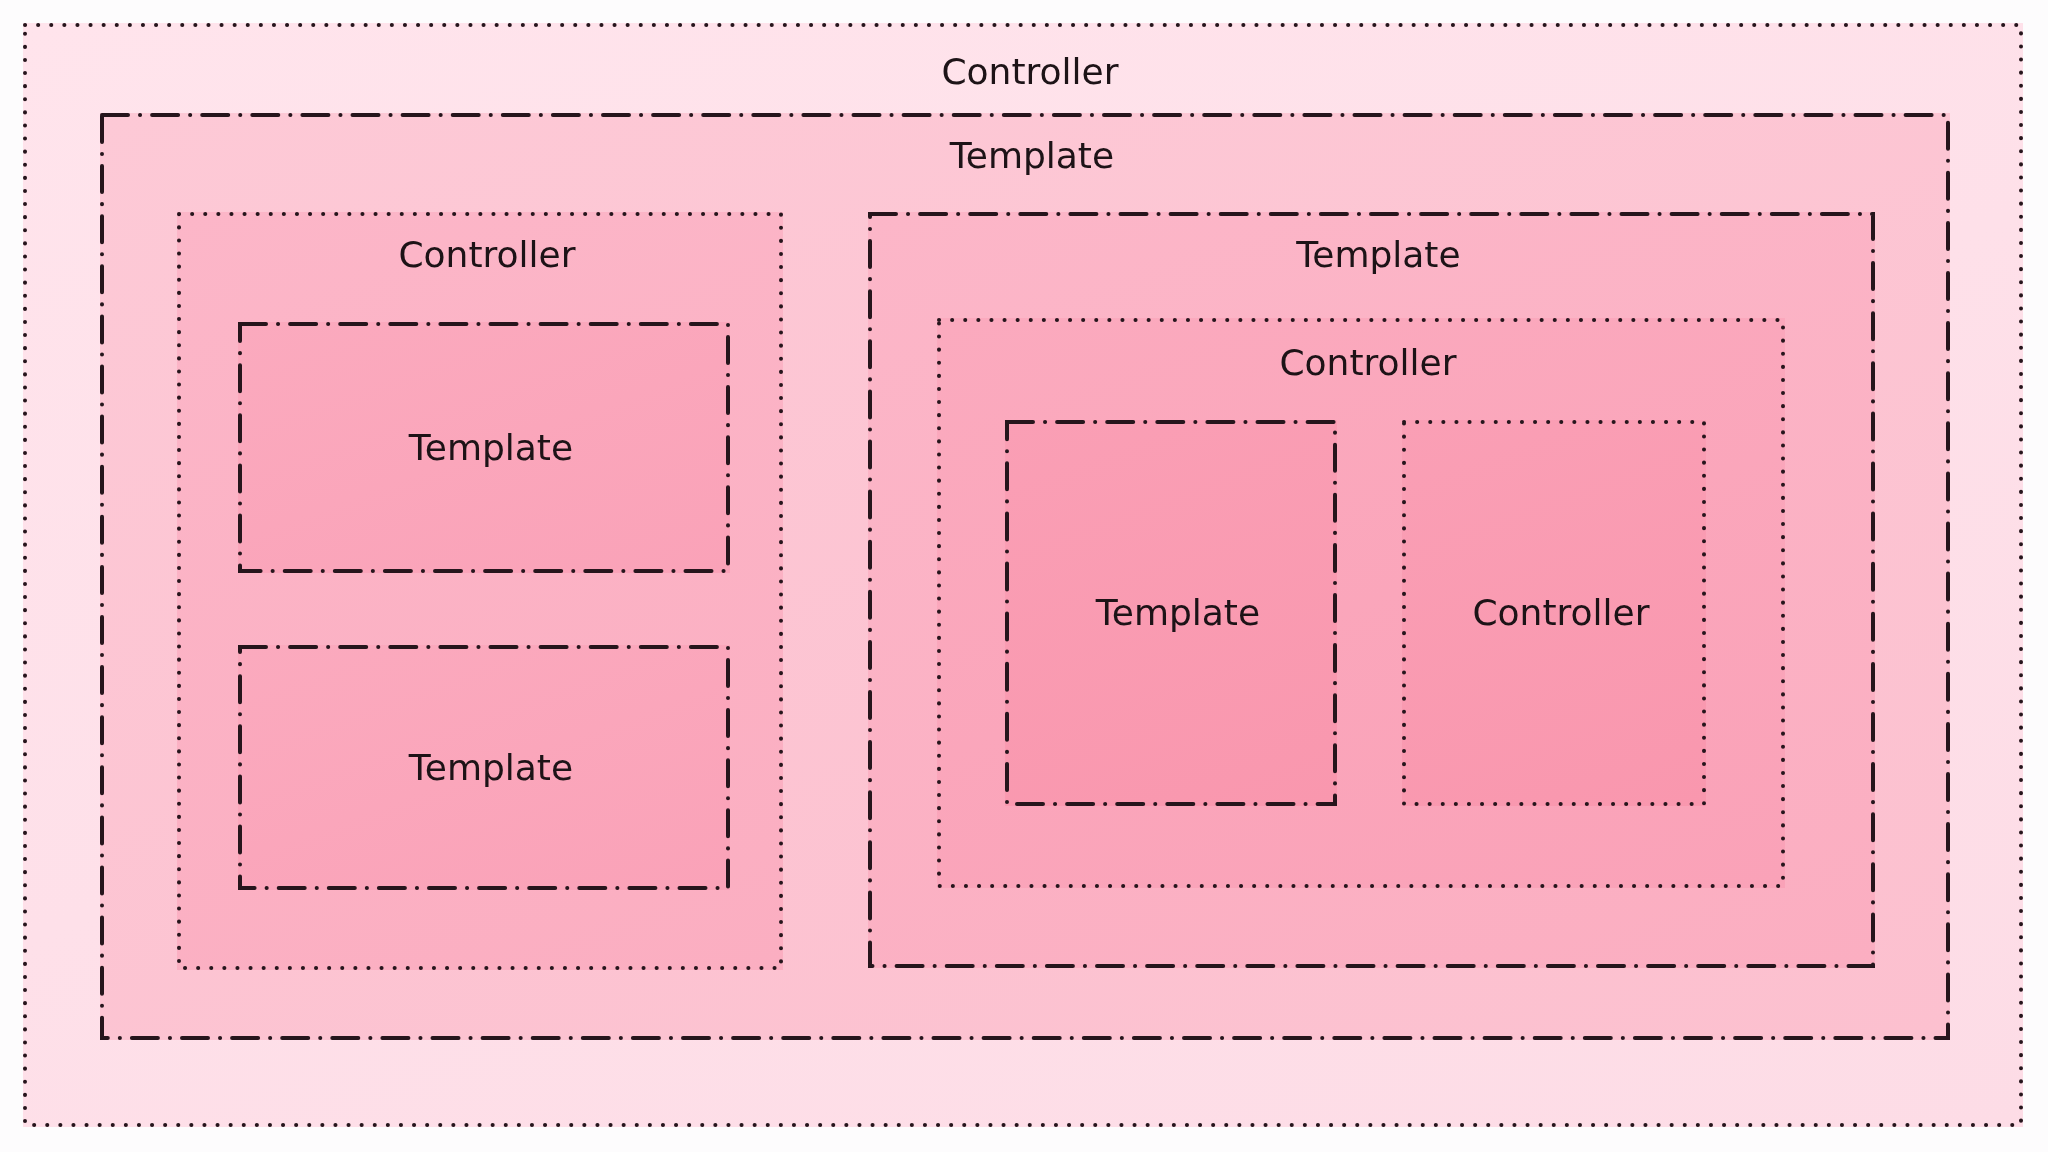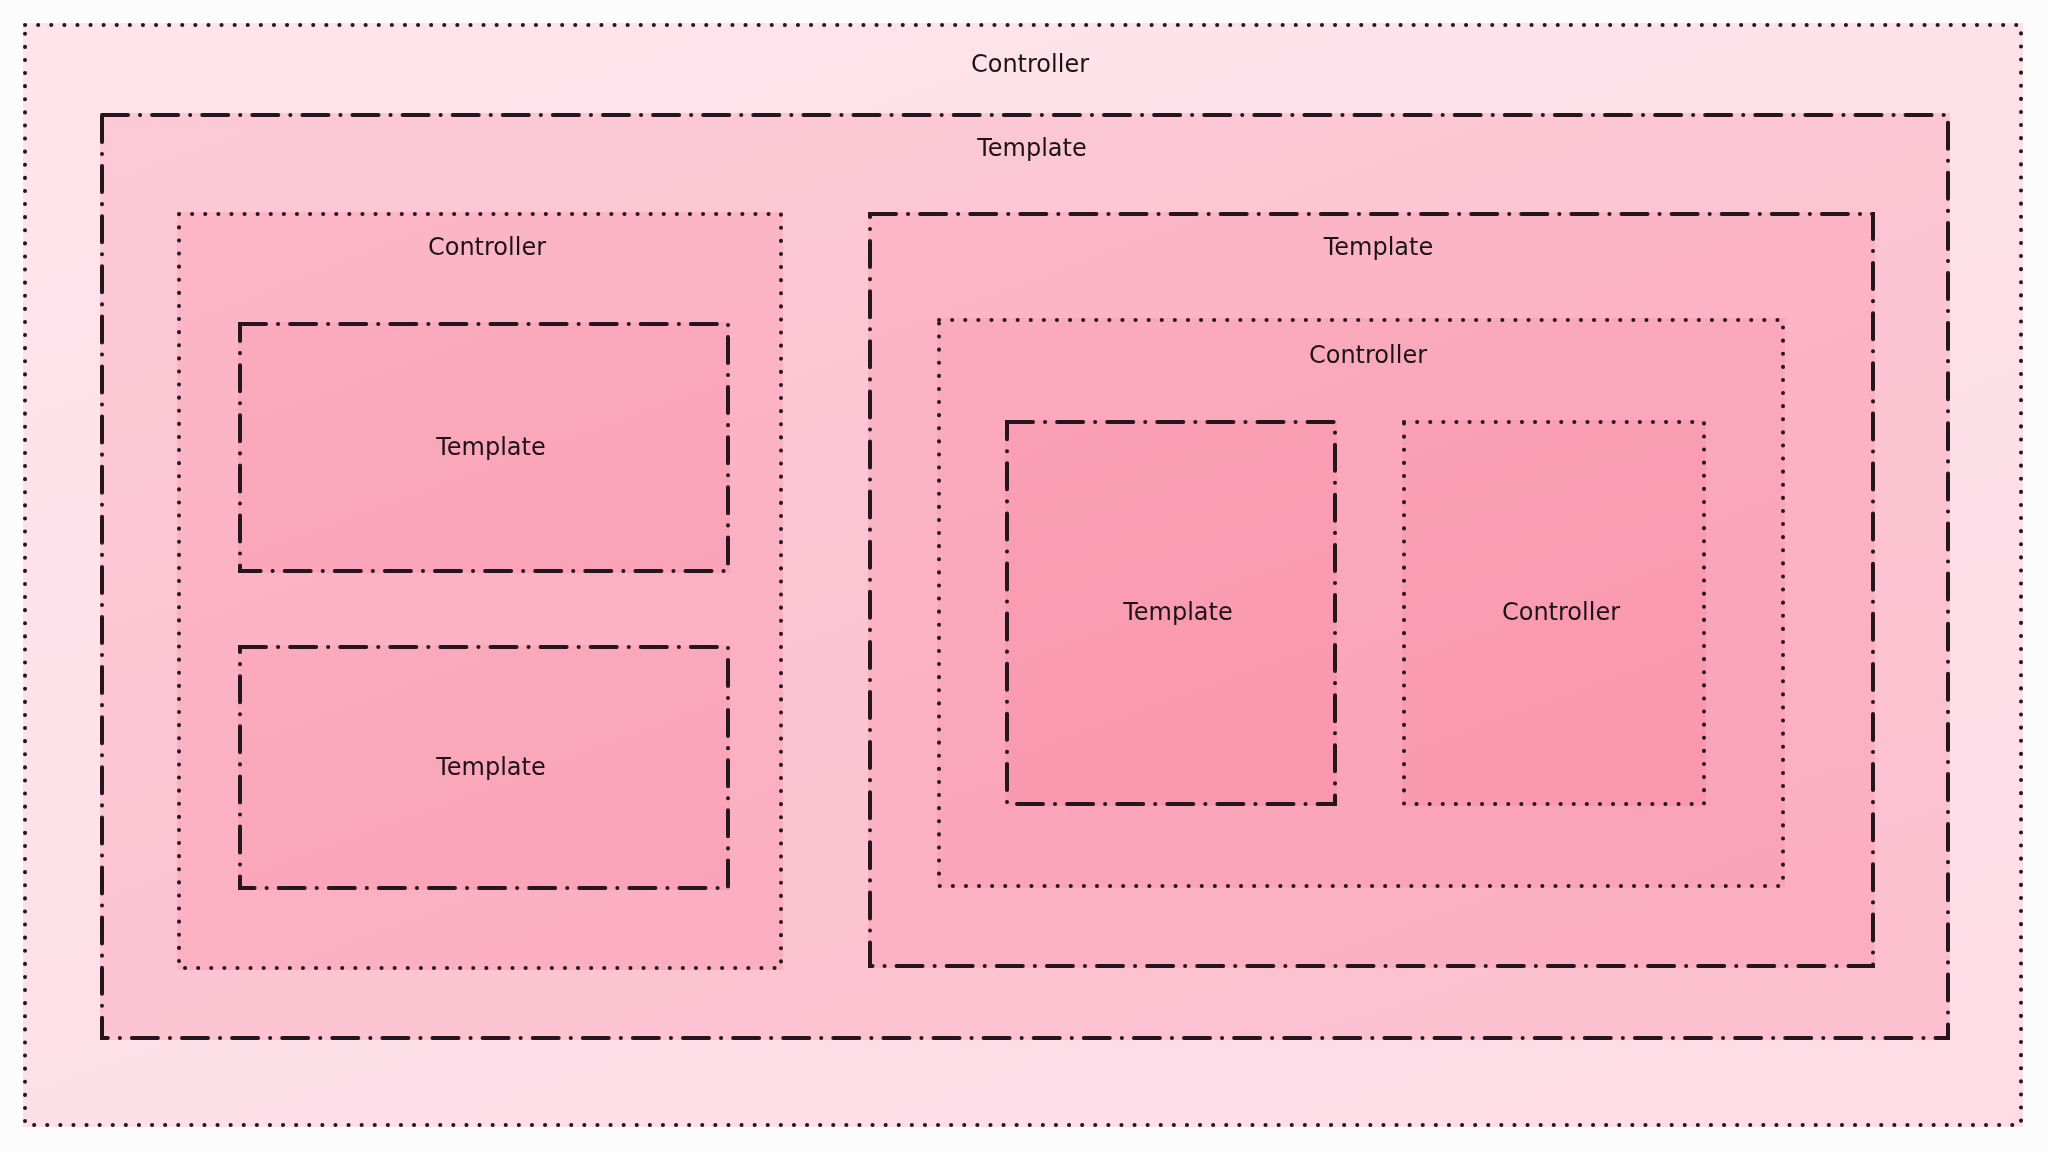--- a/index.html
+++ b/index.html
@@ -10,21 +10,21 @@
     font-family:"DejaVu Sans","Liberation Sans",sans-serif;
     overflow:hidden;
   }
   .box{position:absolute;box-sizing:border-box;}
   .bord{position:absolute;left:0;top:0;pointer-events:none;}
   .bord rect{fill:none;stroke:#26151c;stroke-width:4;}
   .dotted-rect{stroke-dasharray:0.1 13;stroke-linecap:round;}
   .dashdot-rect{stroke-dasharray:26 12 0.1 12;stroke-linecap:round;}
   .box-label{
     color:#1d1317;
-    font-size:24px;
+    font-size:36px;
     line-height:1.15;
     white-space:nowrap;
     margin-left:14px;
   }
   .label-top{position:absolute;left:0;right:0;text-align:center;}
   .label-center{
     position:absolute;inset:0;
     display:flex;align-items:center;justify-content:center;
   }
   

